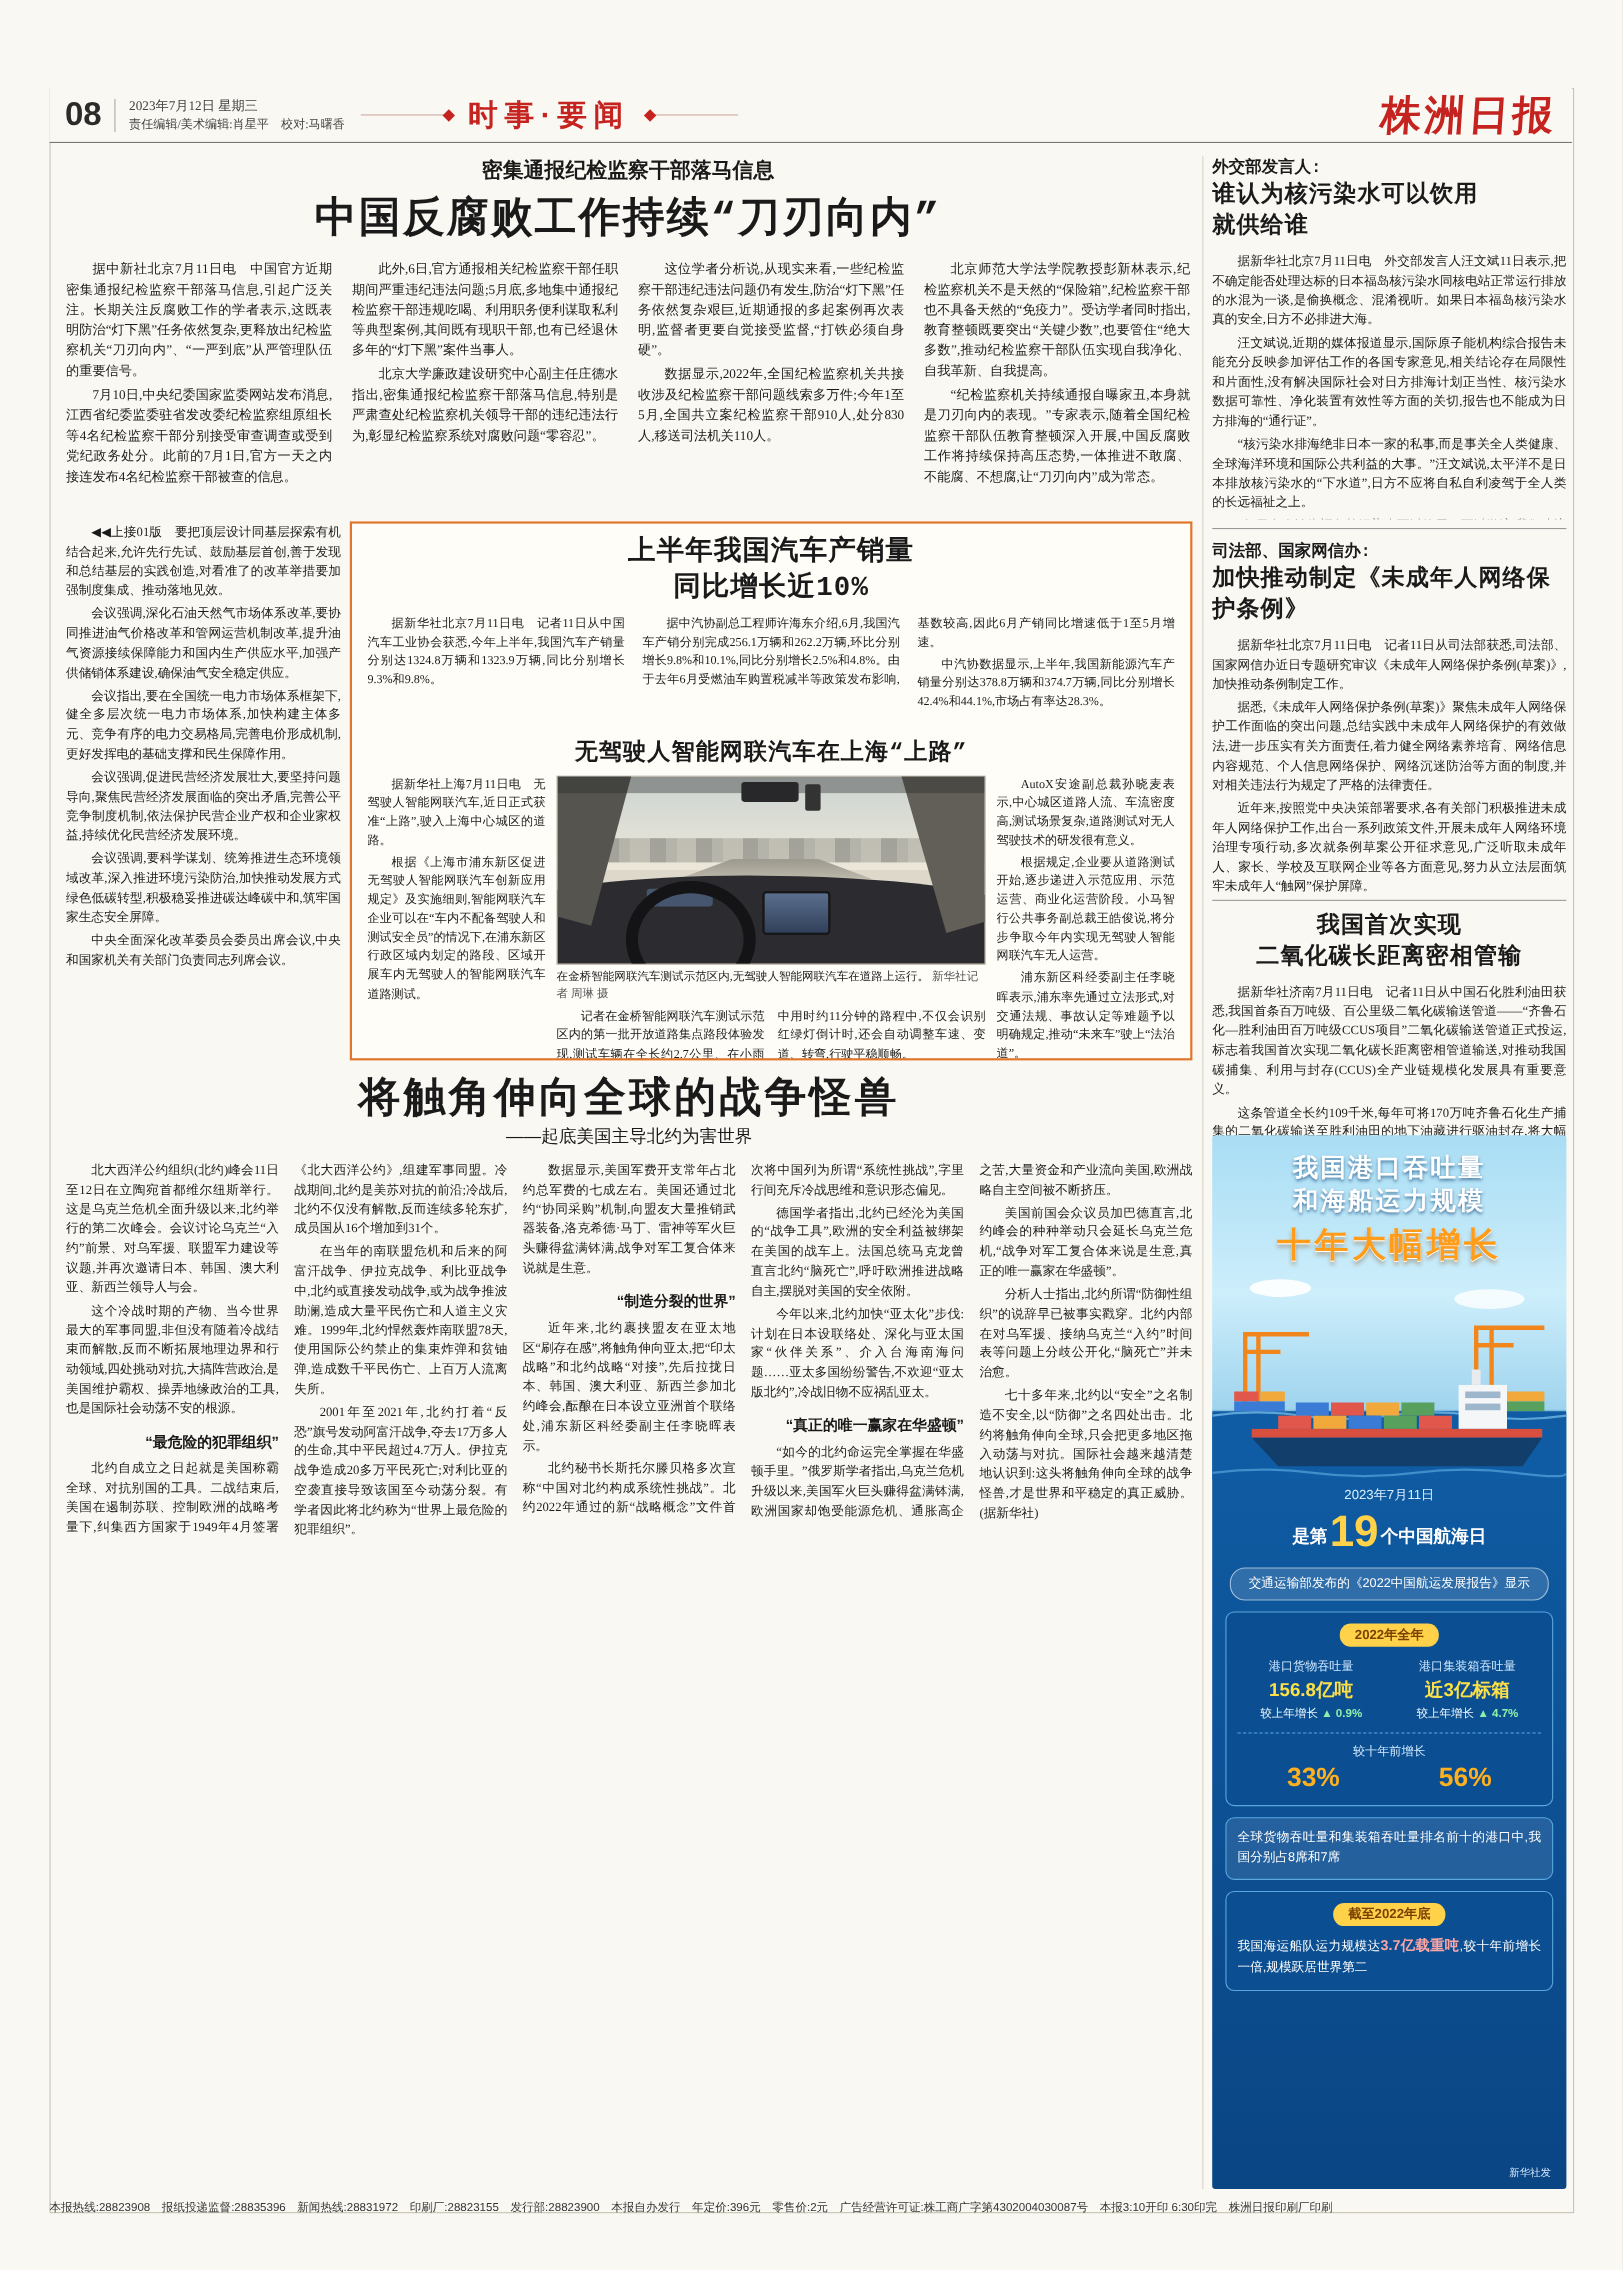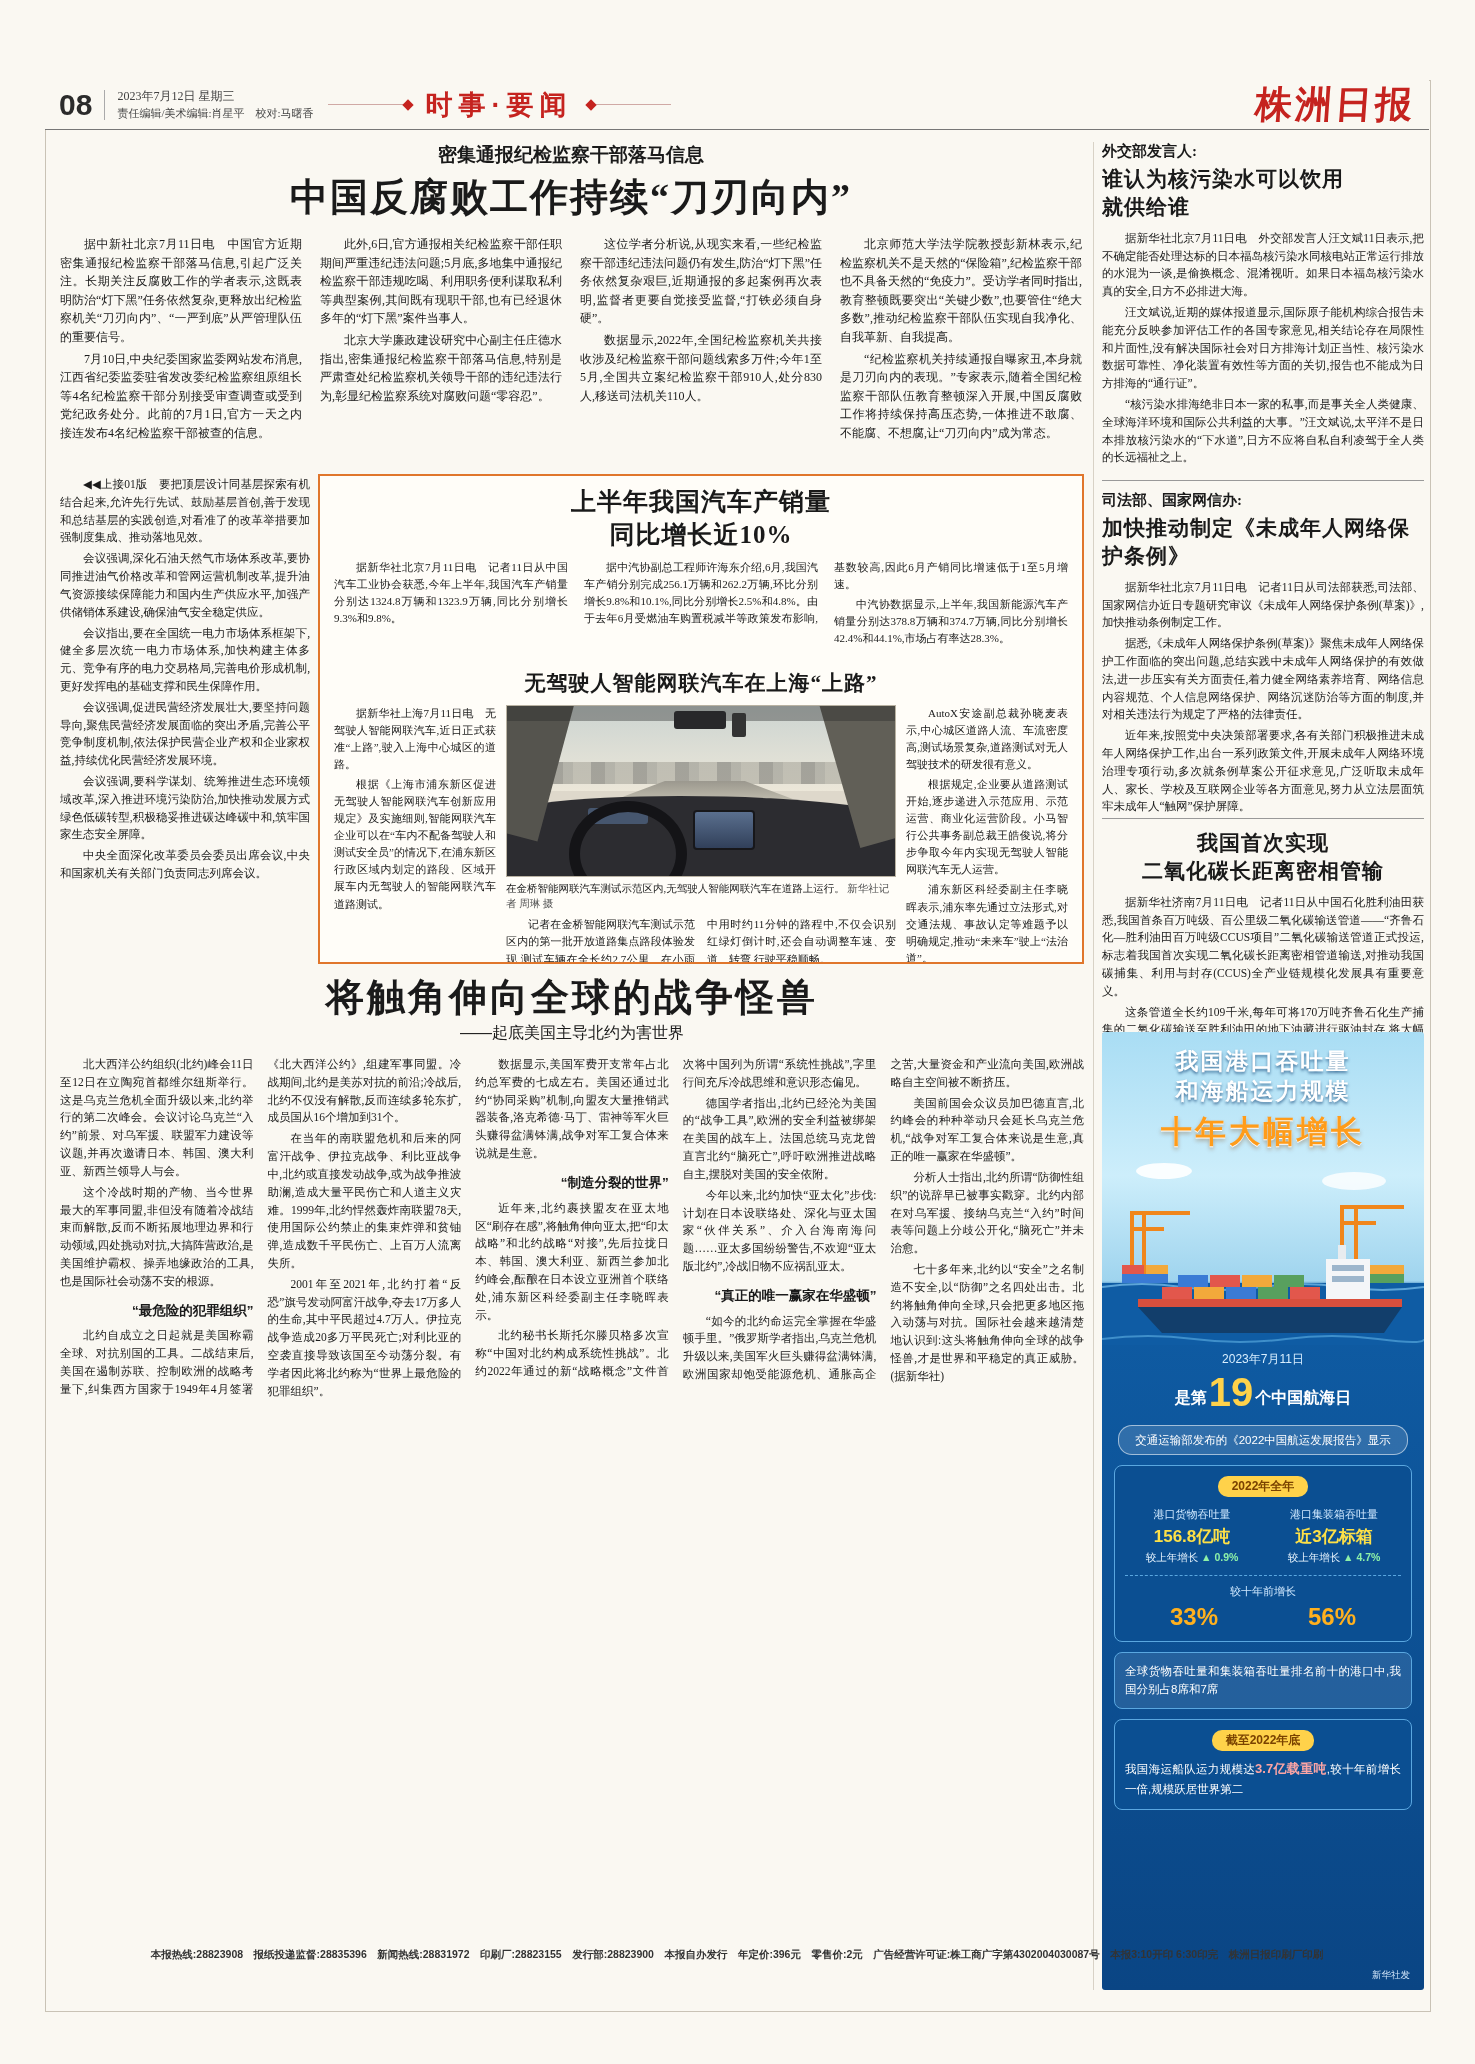--- a/index.html
+++ b/index.html
@@ -1,18 +1,18 @@
 <!DOCTYPE html>
 <html><head>
 <meta charset="utf-8">
 <style>
   html,body{margin:0;padding:0;background:#e8e6e0;}
   .page{position:relative;width:1475px;height:2064px;background:#faf8f2;overflow:hidden;
         font-family:"Liberation Serif","DejaVu Serif",serif;color:#1a1a1a;}
-  .hs{font-family:Liberation Serif, serif;font-weight:bold;}
+  .hs{font-family:Liberation Mono, monospace;font-weight:bold;}
   .bt{text-align:justify;}
   .bt p{margin:0 0 3px;text-indent:2em;line-height:1.55;}
   .bt p.sub{text-indent:0;text-align:right;font-family:"Liberation Sans","DejaVu Sans",sans-serif;
             font-weight:bold;font-size:13.5px;margin:10px 0 6px;}
   .frame{position:absolute;left:45px;top:80px;width:1384px;height:1930px;border:1px solid #c9c3b6;}
   
   .hd{position:absolute;left:45px;top:80px;width:1384px;height:50px;border-bottom:1px solid #777;
       display:flex;align-items:center;box-sizing:border-box;padding:0 14px;background:#faf8f2;}
   .pgnum{font-size:30px;font-weight:bold;color:#2b2b2b;font-family:"Liberation Sans","DejaVu Sans",sans-serif;
          padding-right:12px;border-right:1px solid #aaa;margin-right:12px;line-height:1;}
@@ -100,22 +100,22 @@
   .stats .gr b{color:#8df0a8;}
   .decade{border-top:1px dashed #5aa7e0;margin-top:10px;padding-top:8px;text-align:center;}
   .decade .lb{font-size:11px;color:#cfe8ff;}
   .decade .vals{display:flex;justify-content:space-around;margin-top:4px;}
   .decade .vals span{font-size:24px;font-weight:bold;color:#ffb01e;}
   .panel.lite{background:rgba(255,255,255,.1);font-size:11.5px;line-height:1.55;text-align:justify;}
   .panel .ftxt{font-size:11.5px;line-height:1.6;margin-top:8px;text-align:justify;}
   .panel .ftxt b{color:#fca5a5;font-size:13px;}
   .ig .credit{margin:auto 14px 8px auto;font-size:9.5px;color:#cfe4f8;}
   
-  .foot{position:absolute;left:45px;top:1948px;width:1384px;text-align:center;font-size:10.5px;color:#333;
-        font-family:"Liberation Sans","DejaVu Sans",sans-serif;font-weight:bold;}
+  .foot{position:absolute;left:45px;top:2000px;width:1384px;font-size:10.5px;color:#333;
+        font-family:"Liberation Sans","DejaVu Sans",sans-serif;}
 </style>
 </head>
 <body>
 
 <div class="page">
   <div class="frame"></div>
 
   <div class="hd">
     <div class="pgnum">08</div>
     <div class="pub">

